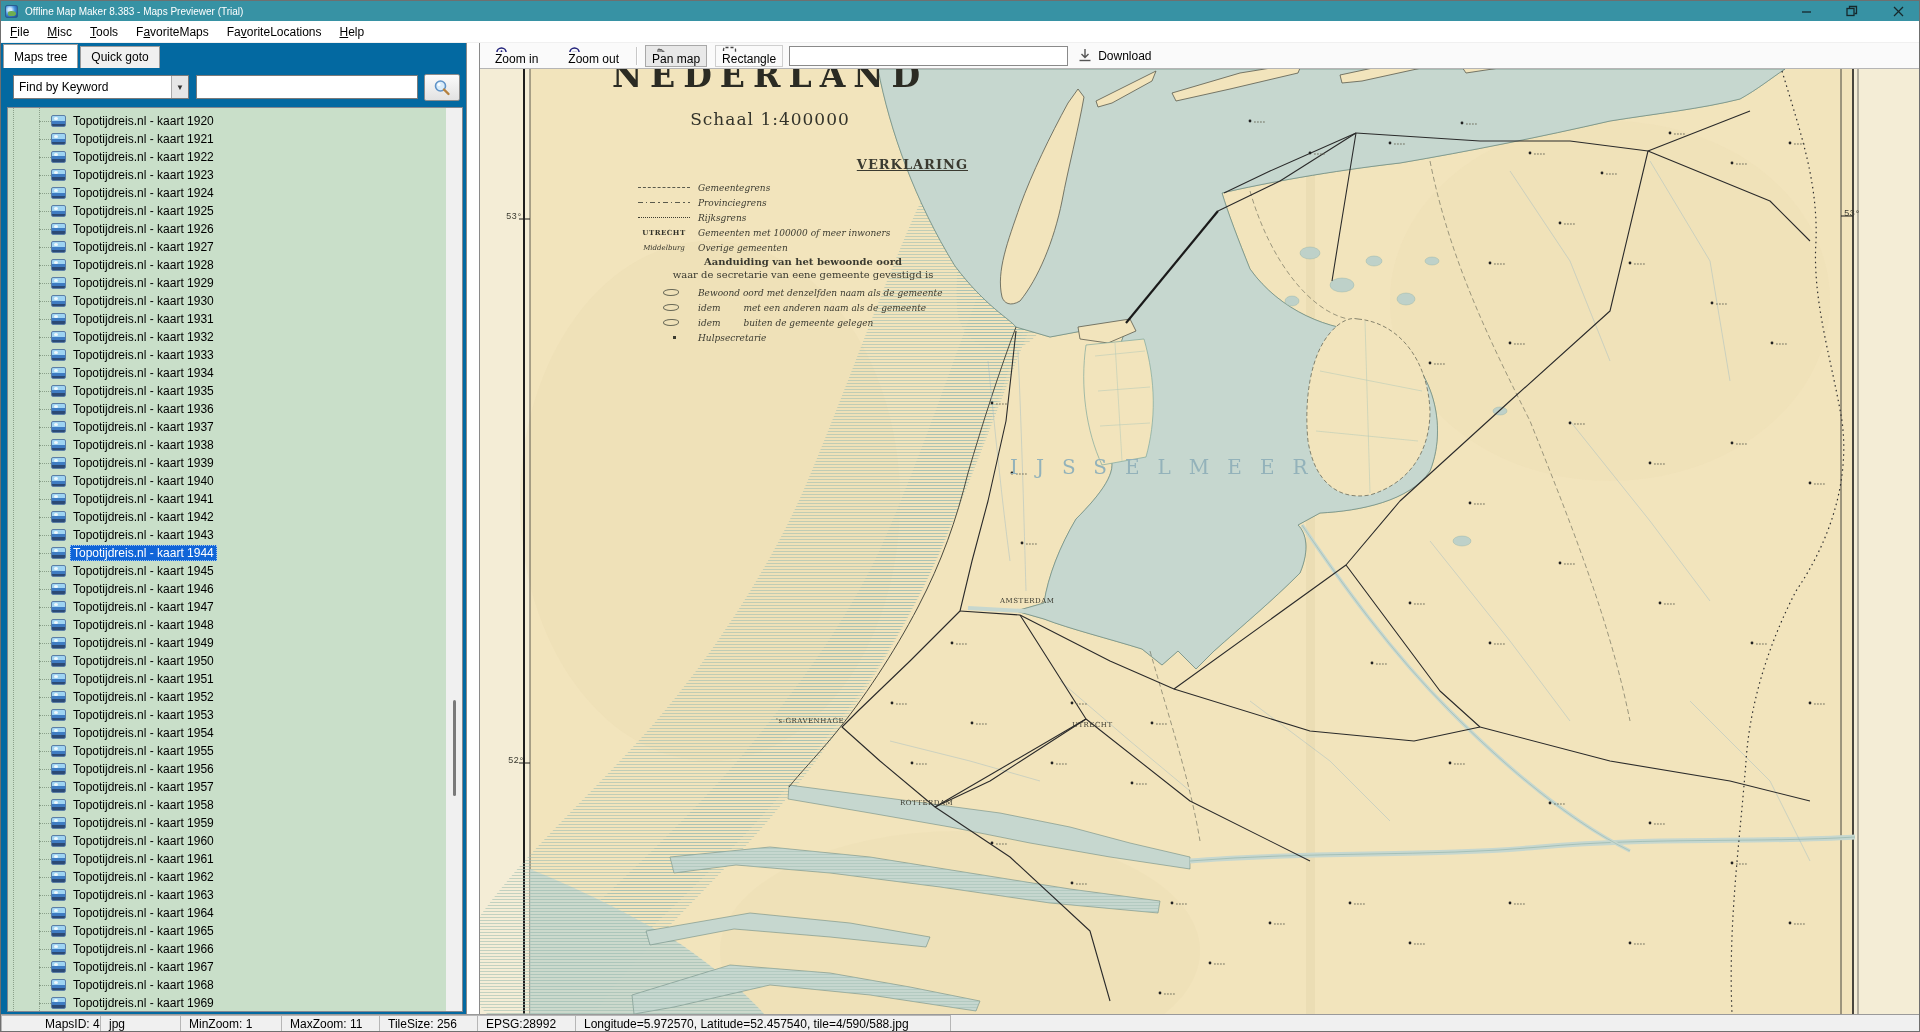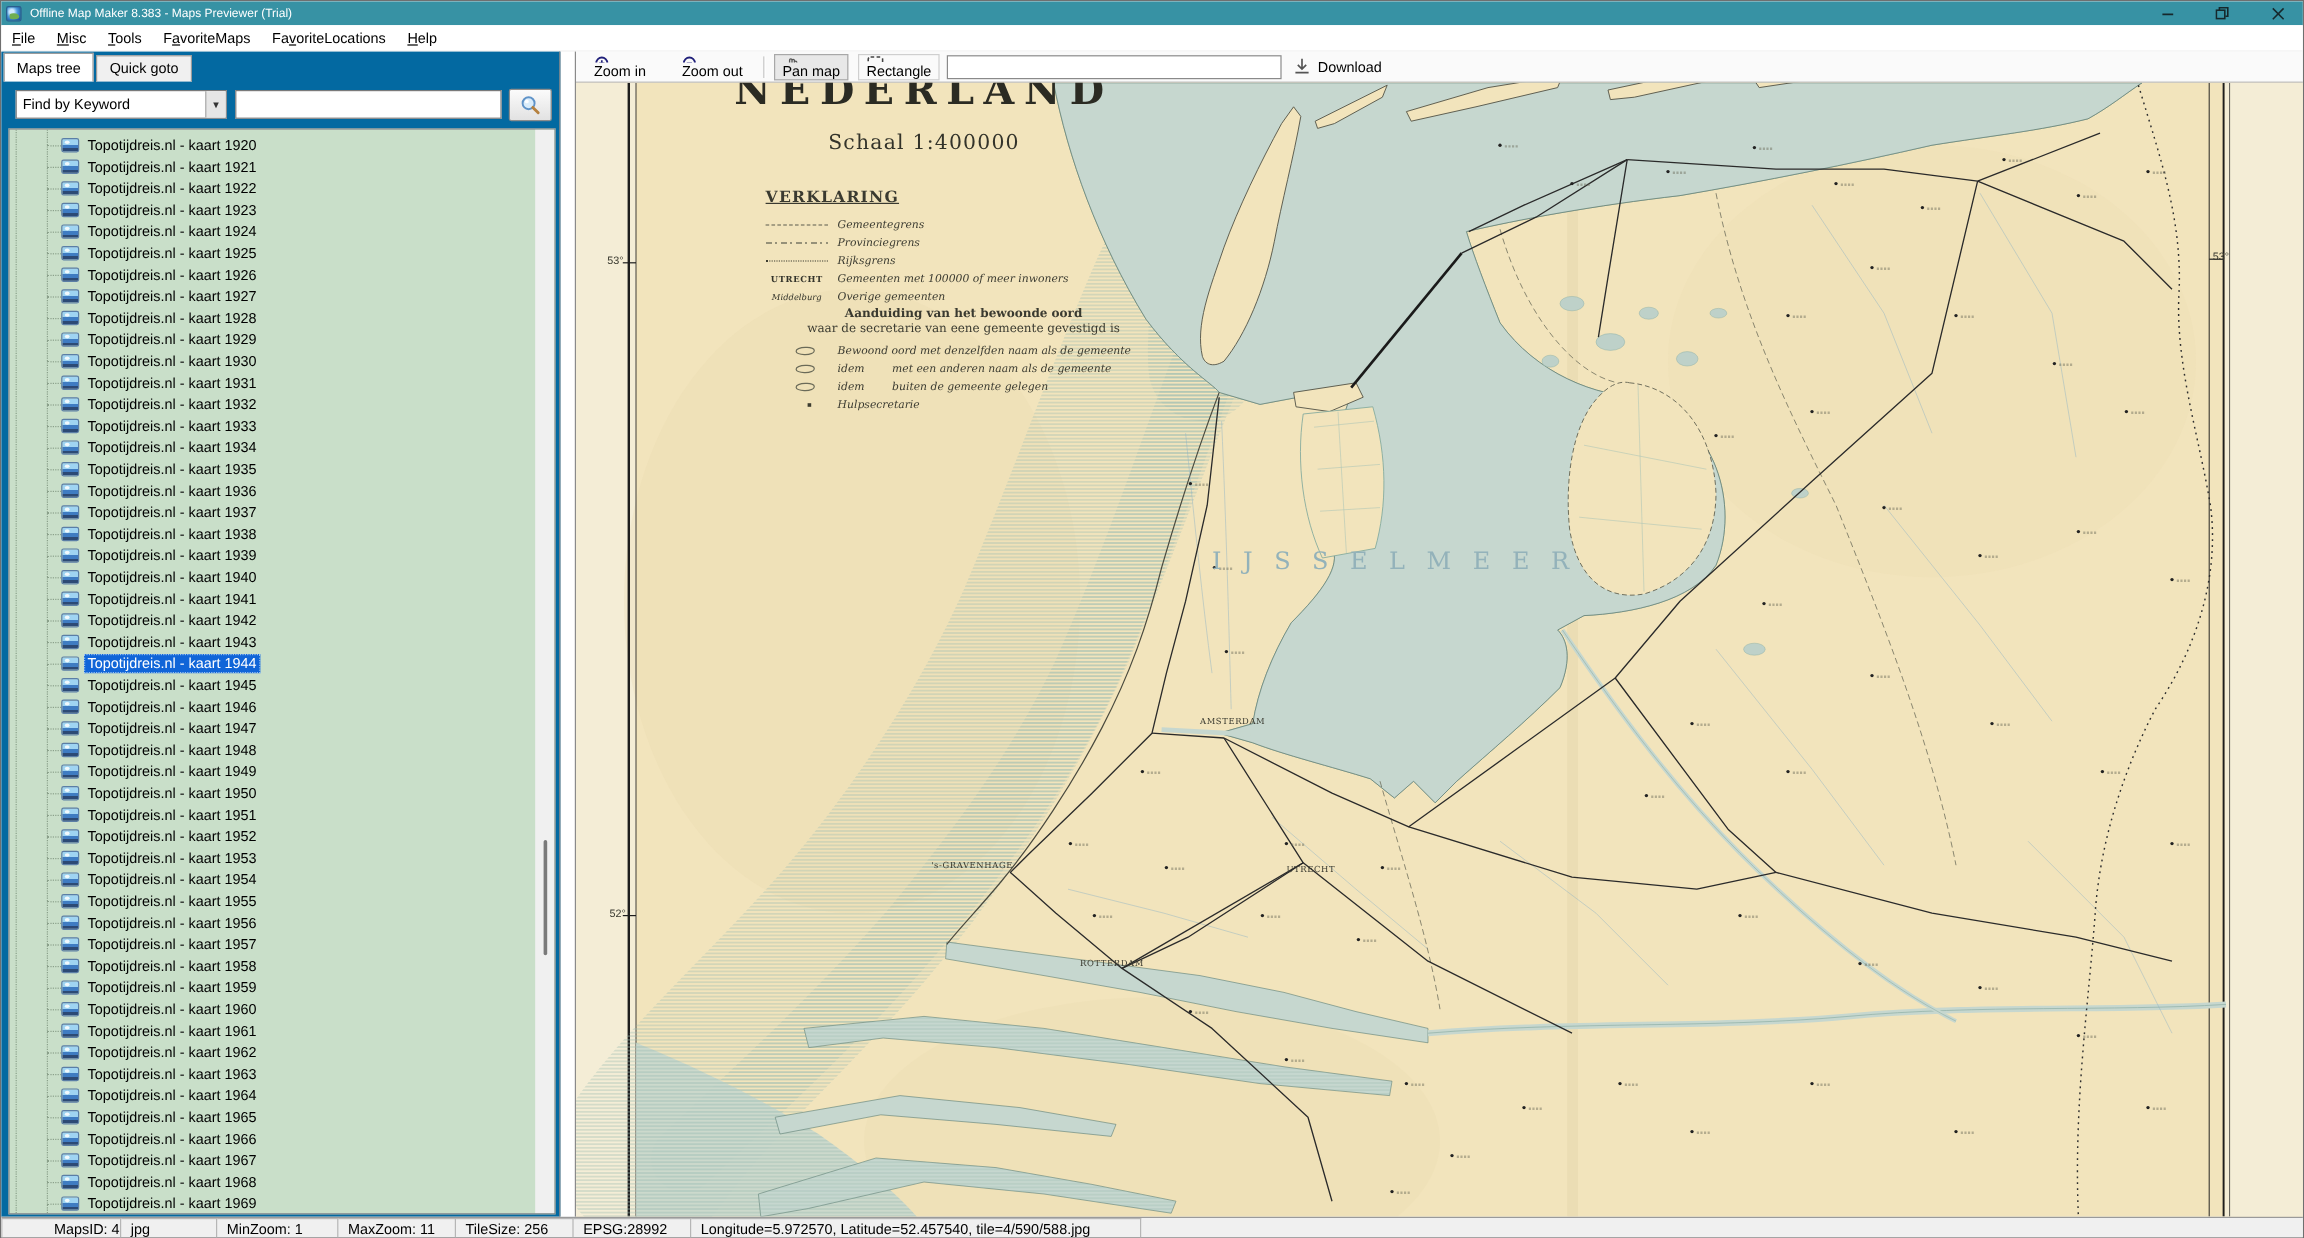--- a/index.html
+++ b/index.html
@@ -71,38 +71,38 @@
   .tb-download{display:flex;align-items:center;margin-left:10px;}
   .tb-download svg{margin-right:6px;}
   
   .mapview{position:absolute;left:0;top:26px;width:1442px;height:945px;overflow:hidden;background:#f2e4bc;}
   .mapview svg{position:absolute;left:0;top:0;}
   .map-title{position:absolute;left:120px;top:-13px;width:340px;text-align:center;
       font-family:"DejaVu Serif",serif;font-size:33px;font-weight:bold;letter-spacing:8px;color:#2b2b23;}
   .map-scale{position:absolute;left:120px;top:40px;width:340px;text-align:center;
       font-family:"DejaVu Serif",serif;font-size:17px;font-weight:normal;color:#33332a;letter-spacing:1px;}
   .legend{position:absolute;left:158px;top:88px;width:330px;font-family:"DejaVu Serif",serif;color:#3a3a30;}
-  .legend-title{text-align:left;font-size:13px;font-weight:bold;letter-spacing:1px;
+  .legend-title{text-align:right;font-size:13px;font-weight:bold;letter-spacing:1px;
       text-decoration:underline;margin-bottom:8px;}
   .legend-row{display:flex;align-items:center;height:15px;font-style:italic;font-size:9px;white-space:pre;}
   .legend-sample{width:52px;flex:0 0 52px;margin-right:8px;position:relative;display:flex;align-items:center;justify-content:center;font-size:7px;}
   .ls-line{width:52px;height:0;}
   .ls-dash{border-top:1px dashed #5a5a4c;}
   .ls-dashdot{border-top:0;height:1px;background:repeating-linear-gradient(90deg,#5a5a4c 0 5px,transparent 5px 8px,#5a5a4c 8px 9.5px,transparent 9.5px 12.5px);}
   .ls-dotted{border-top:1px dotted #3c3c30;}
   .ls-city-large{font-style:normal;font-weight:bold;font-size:7px;letter-spacing:.5px;color:#33332a;}
   .ls-city-small{font-style:italic;font-size:7px;color:#33332a;}
   .ls-blob{width:16px;height:7px;border:1px solid #6a6a58;border-radius:50% 40% 50% 45%;flex:0 0 16px;margin-left:14px;}
   .ls-dot{width:3px;height:3px;background:#3c3c30;flex:0 0 3px;margin-left:20px;}
   .legend-row.header{justify-content:center;font-size:10px;font-style:normal;font-weight:bold;height:13px;}
   .legend-row.header2{justify-content:center;font-size:10px;font-style:normal;height:13px;margin-bottom:4px;}
   .water-label{position:absolute;left:530px;top:386px;font-family:"DejaVu Serif",serif;
       font-size:20px;letter-spacing:18px;color:#93b2ba;white-space:nowrap;}
   .city-label{position:absolute;font-family:"DejaVu Serif",serif;font-size:7px;letter-spacing:.5px;color:#3a3a30;}
-  .lat-label{position:absolute;font-family:Liberation Sans, sans-serif;font-size:9px;color:#3a3a30;}
+  .lat-label{position:absolute;font-family:Liberation Mono, monospace;font-size:9px;color:#3a3a30;}
   
   .statusbar{position:absolute;left:0;top:1013px;width:1920px;height:19px;background:#f0f0f0;
       border-top:1px solid #9a9a9a;display:flex;}
   .status-cell{border:1px solid #b6b6b6;border-left:none;display:flex;align-items:center;
       padding:0 8px;height:18px;white-space:nowrap;overflow:hidden;}
   .status-cell:first-child{border-left:1px solid #b6b6b6;padding-left:43px;}
   .status-cell:nth-child(1){width:100px;}
   .status-cell:nth-child(2){width:80px;}
   .status-cell:nth-child(3){width:101px;}
   .status-cell:nth-child(4){width:98px;}

